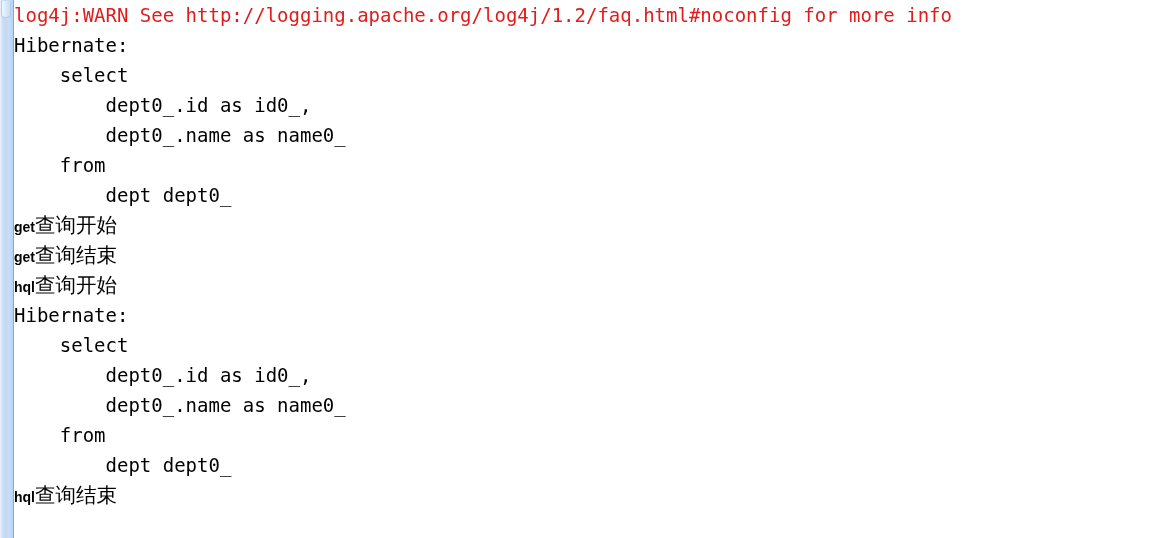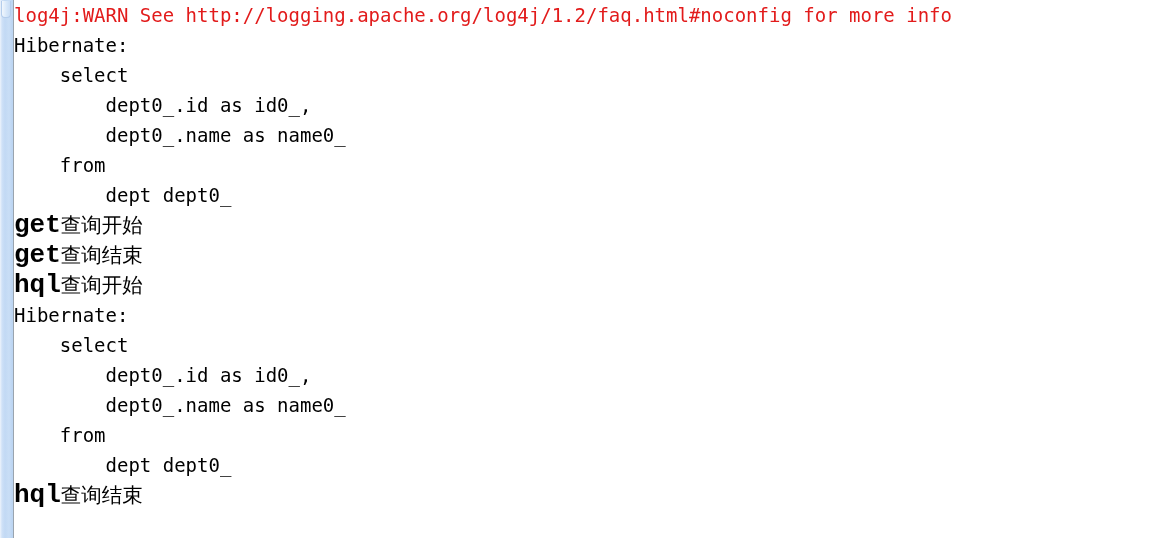--- a/index.html
+++ b/index.html
@@ -75,23 +75,23 @@
     overflow: hidden;
   }
   .log-line.warn {
     color: #e21b1b;
   }
   .log-line.cjk {
     font-family: "DejaVu Sans", "Liberation Sans", sans-serif;
     font-size: 20.5px;
   }
   .log-line.cjk .mono-head {
-    font-family: Liberation Mono, monospace;
+    font-family: Liberation Sans, sans-serif;
     font-weight: bold;
-    font-size: 26px;
+    font-size: 14px;
   }
 </style>
 </head>
 <body>
 
 <div id="console-panel">
 
   <div id="gutter">
     <div id="gutter-top-handle"></div>
   </div>

